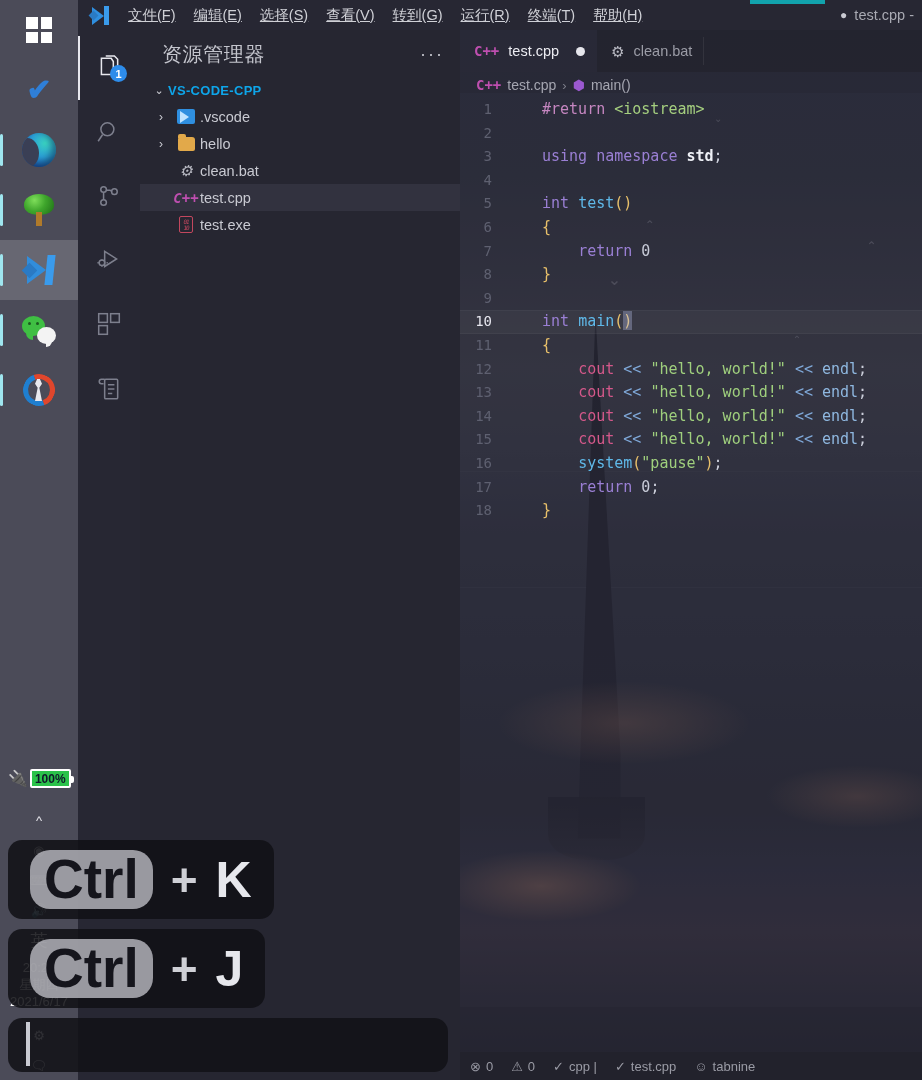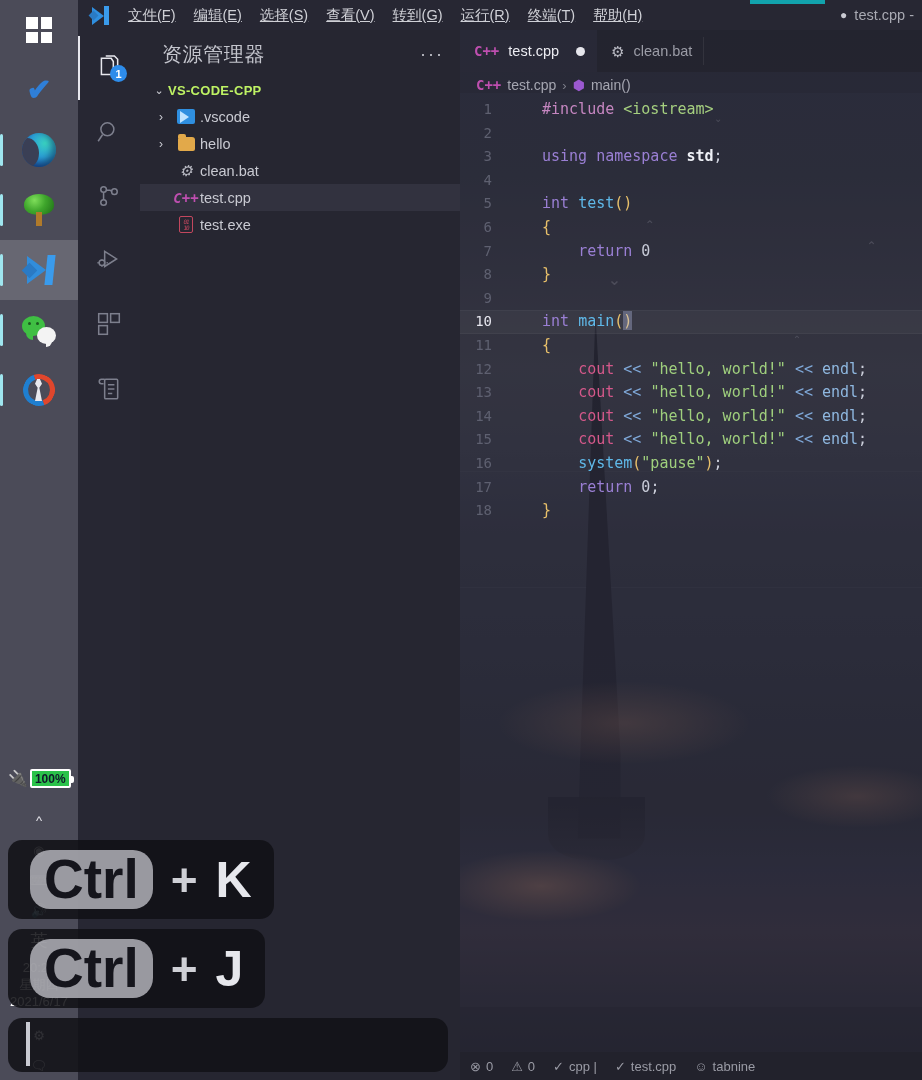--- a/index.html
+++ b/index.html
@@ -116,21 +116,21 @@
     display: flex; align-items: center; justify-content: center; padding: 0 4px; font-weight: 600; }
 
   
   #sidebar { width: 320px; flex: 0 0 320px; background: #262631; display: flex; flex-direction: column; }
   #side-head { height: 48px; display: flex; align-items: center; justify-content: space-between;
     padding: 0 16px 0 22px; }
   #side-head .t { color: #c3c4cc; font-size: 20px; letter-spacing: .6px; }
   #side-head .dots { color: #c3c4cc; font-size: 18px; letter-spacing: 2px; cursor: pointer; }
   .tree-root { display: flex; align-items: center; height: 25px; padding-left: 10px; cursor: pointer; }
   .tree-root .chev { color: #cfd0d6; font-size: 11px; width: 18px; text-align: center; }
-  .tree-root .nm { color: #bef264; font-size: 13px; font-weight: bold; letter-spacing: .3px; }
+  .tree-root .nm { color: #0ea5e9; font-size: 13px; font-weight: bold; letter-spacing: .3px; }
   .trow { display: flex; align-items: center; height: 27px; padding-left: 10px; cursor: pointer; color: #c9cad2; font-size: 14.5px; }
   .trow.sel { background: #32323f; }
   .trow .chev { width: 22px; text-align: center; color: #c9cad2; font-size: 12px; }
   .trow .chev.blank { visibility: hidden; }
   .trow .ic { width: 28px; display: flex; align-items: center; justify-content: center; }
   .trow .lbl { white-space: nowrap; }
 
   
   .ico-folder { width: 17px; height: 14px; background: #e2a94a; border-radius: 2px 3px 2px 2px; position: relative; }
   .ico-folder::before { content: ""; position: absolute; left: 0; top: -3px; width: 8px; height: 4px;
@@ -497,21 +497,21 @@
 
         <div id="breadcrumb">
           <span class="ico-cpp">C++</span>
           <span>test.cpp</span>
           <span class="bsep">›</span>
           <span class="cube">⬢</span>
           <span>main()</span>
         </div>
 
         <div id="code">
-            <div class="cline"><span class="lnum">1</span><span class="ctext"><span class="k-pre">#include </span><span class="k-hdr">&lt;iostream&gt;</span></span></div>
+            <div class="cline"><span class="lnum">1</span><span class="ctext"><span class="k-pre">#return </span><span class="k-hdr">&lt;iostream&gt;</span></span></div>
             <div class="cline"><span class="lnum">2</span><span class="ctext"></span></div>
             <div class="cline"><span class="lnum">3</span><span class="ctext"><span class="k-kw">using</span><span class="k-plain"> </span><span class="k-kw">namespace</span><span class="k-plain"> </span><span class="k-bold">std</span><span class="k-plain">;</span></span></div>
             <div class="cline"><span class="lnum">4</span><span class="ctext"></span></div>
             <div class="cline"><span class="lnum">5</span><span class="ctext"><span class="k-kw">int</span><span class="k-plain"> </span><span class="k-fn">test</span><span class="k-paren">()</span></span></div>
             <div class="cline"><span class="lnum">6</span><span class="ctext"><span class="k-brace">{</span></span></div>
             <div class="cline"><span class="lnum">7</span><span class="ctext"><span class="k-plain">    </span><span class="k-kw">return</span><span class="k-plain"> </span><span class="k-num">0</span></span></div>
             <div class="cline"><span class="lnum">8</span><span class="ctext"><span class="k-brace">}</span></span></div>
             <div class="cline"><span class="lnum">9</span><span class="ctext"></span></div>
             <div class="cline active"><span class="lnum">10</span><span class="ctext"><span class="k-kw">int</span><span class="k-plain"> </span><span class="k-fn">main</span><span class="k-paren">()</span><span class="cursor-blk"></span></span></div>
             <div class="cline"><span class="lnum">11</span><span class="ctext"><span class="k-brace">{</span></span></div>

